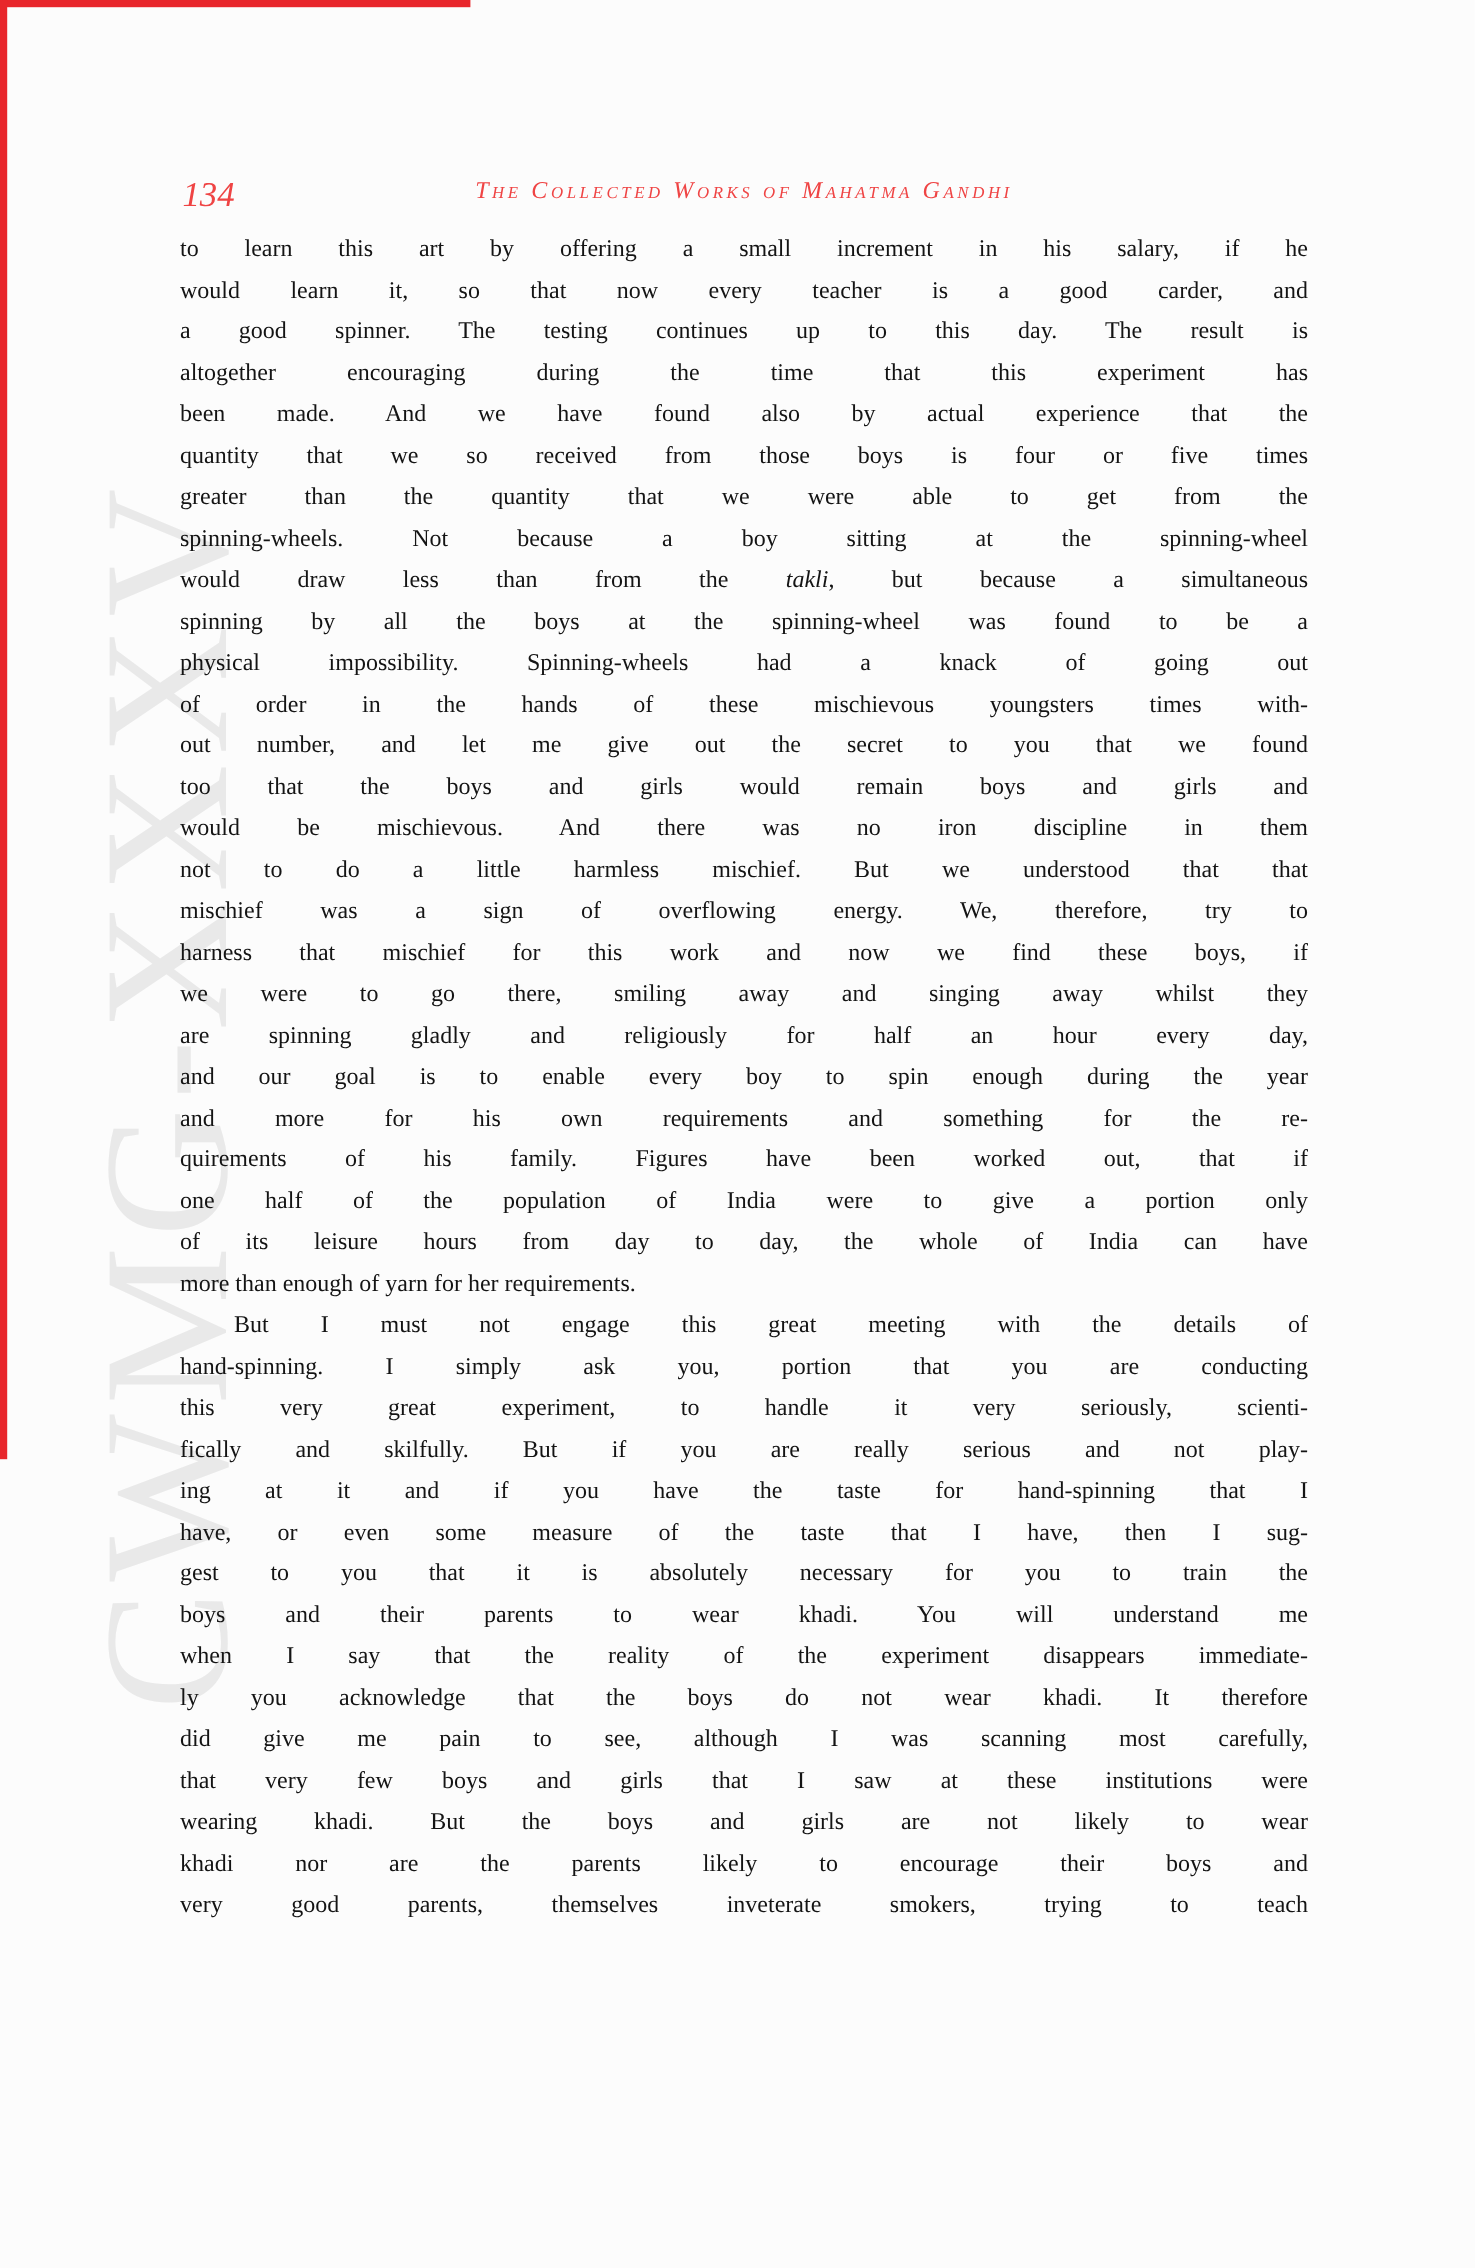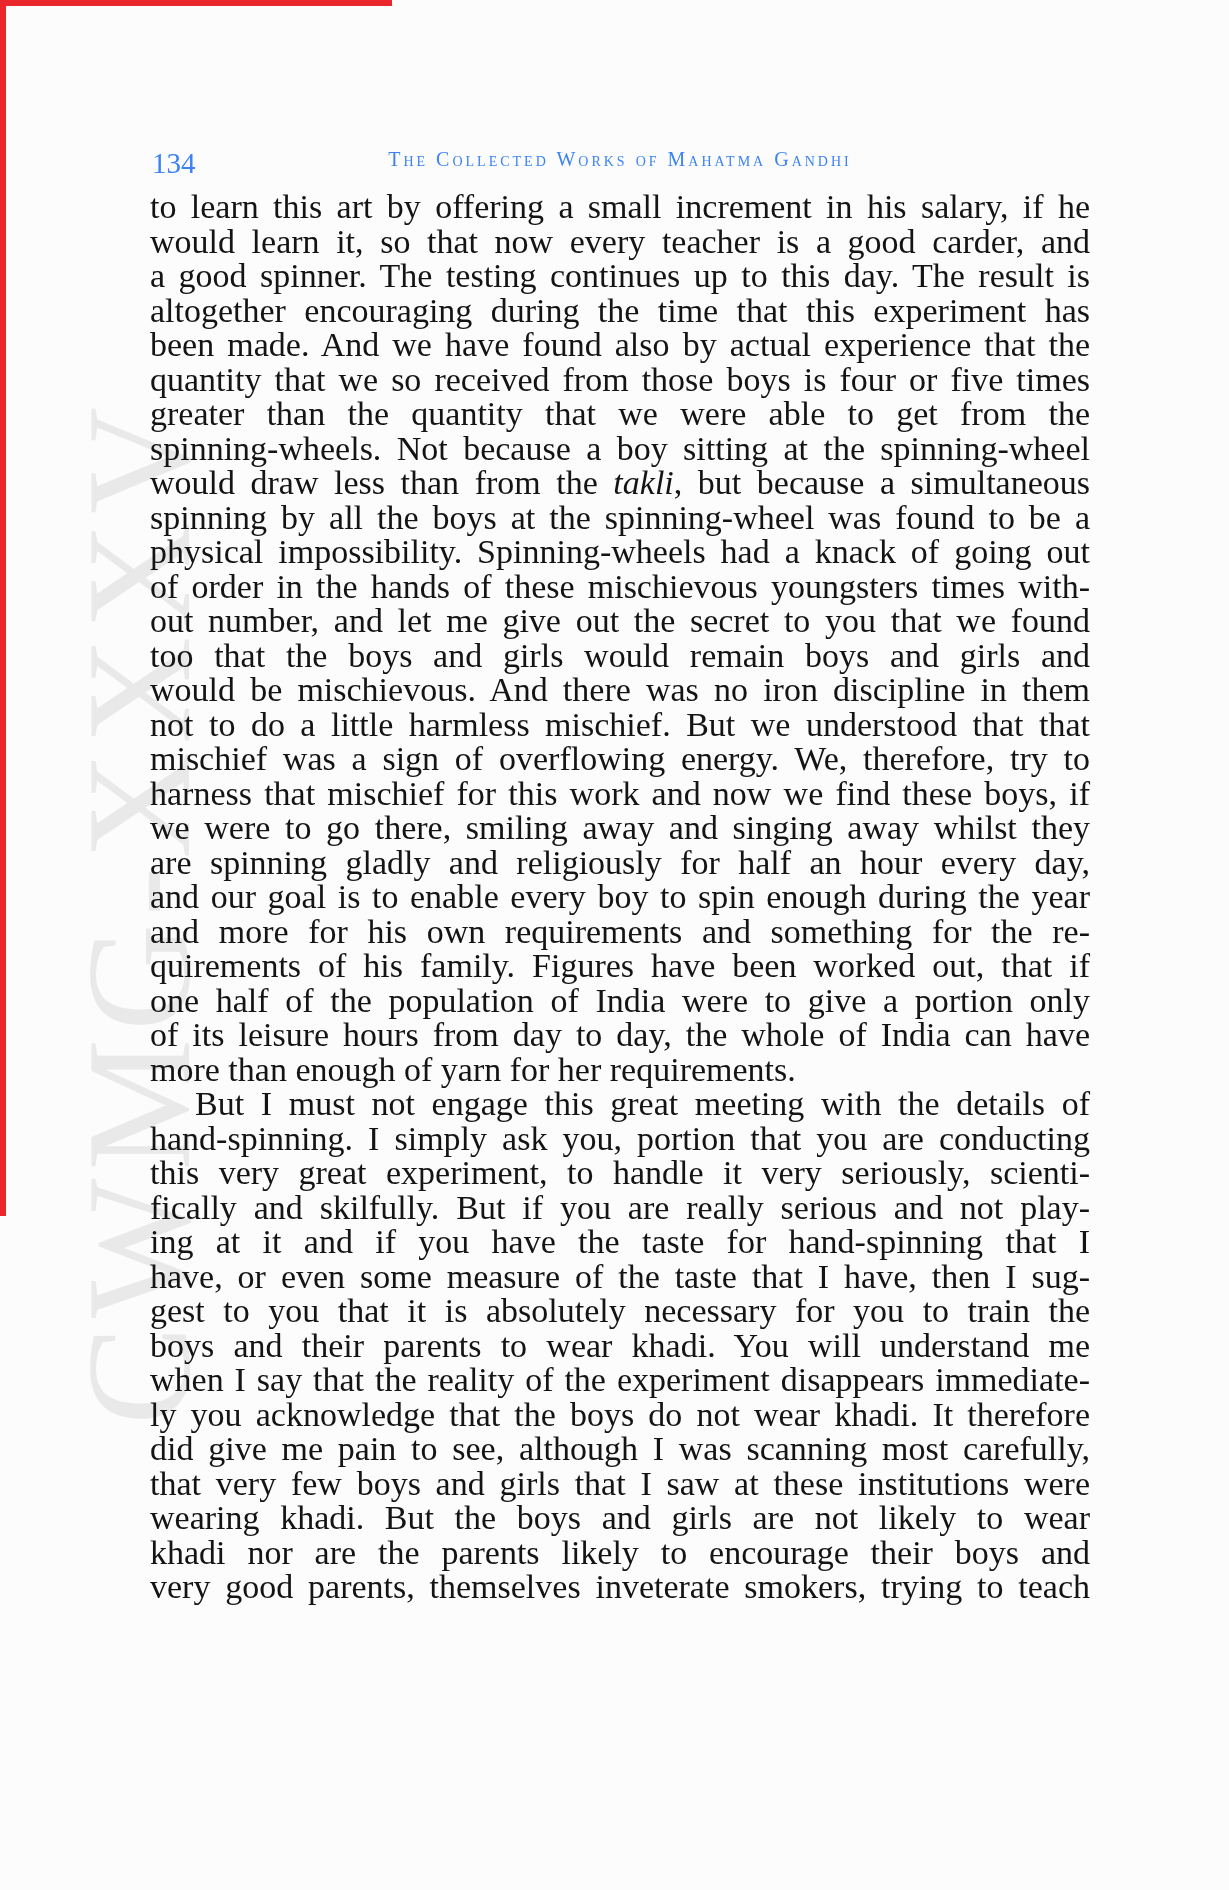--- a/index.html
+++ b/index.html
@@ -25,39 +25,39 @@
     transform: translate(-50%, -50%) rotate(-90deg);
     font-size: 148px;
     letter-spacing: 8px;
     white-space: nowrap;
     z-index: 1;
     user-select: none;
   }
   .header {
     position: absolute;
     left: 150px; top: 146px; width: 940px; height: 40px;
-    z-index: 2; color: #3b82f6;
+    z-index: 2; color: #ef4444; font-style: italic;
   }
   .page-number {
     position: absolute; left: 2px; top: 1px;
     font-size: 29px;
   }
   .header-title {
     text-align: center;
     font-variant: small-caps;
     font-size: 20px;
     letter-spacing: 3px;
     padding-top: 2px;
   }
   .text-block {
     position: absolute;
     left: 150px; top: 190px; width: 940px;
     z-index: 2;
     color: #141414;
-    font-size: 34px;
+    font-size: 20px;
     line-height: 34.5px;
   }
   .line {
     text-align: justify;
     text-align-last: justify;
   }
   .line.loose { text-align-last: left; }
   .line.indent { text-indent: 45px; }
 </style>
 </head>

